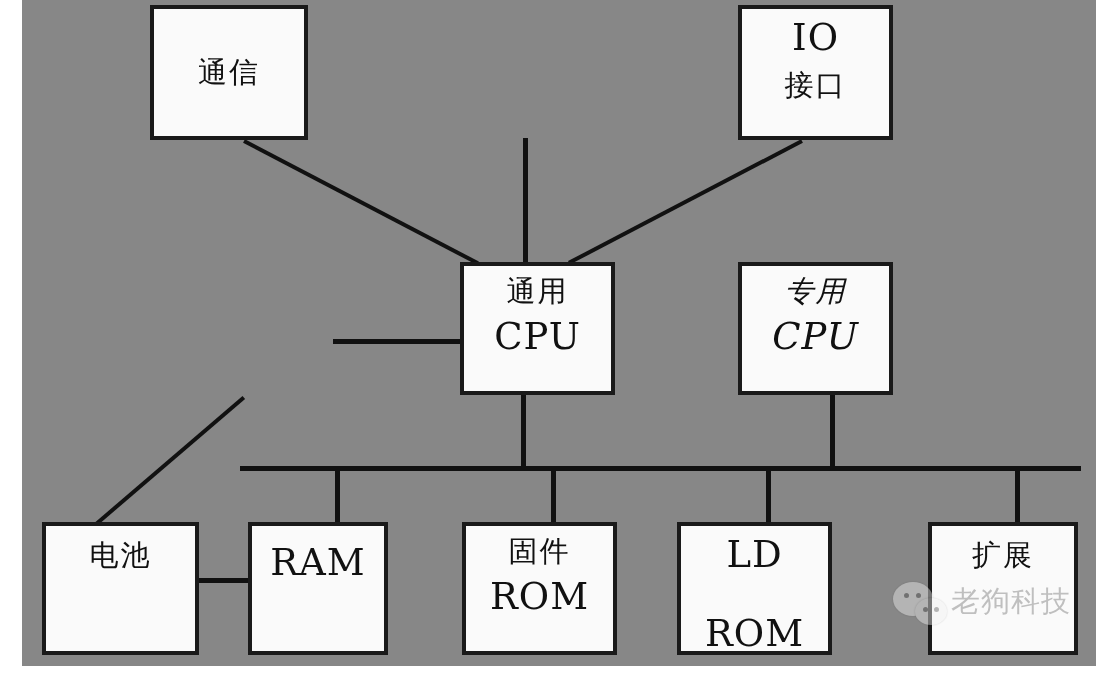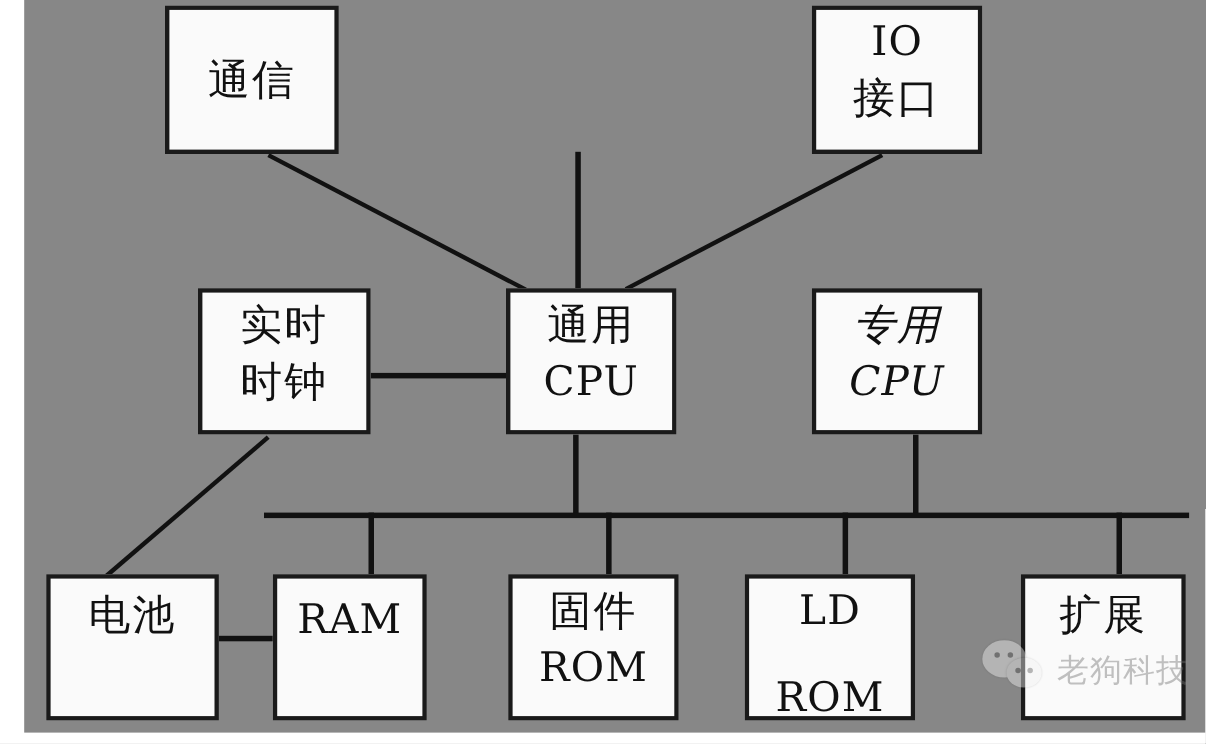--- a/index.html
+++ b/index.html
@@ -38,21 +38,21 @@
   .node .line1,
   .node .line2 {
     display: block;
     color: #111111;
     text-align: center;
     white-space: nowrap;
     line-height: 1.05;
   }
   .cjk {
     font-family: "DejaVu Sans", sans-serif;
-    font-size: 38px;
+    font-size: 29px;
     letter-spacing: 2px;
   }
   .latin {
     font-family: "DejaVu Serif", serif;
     font-size: 37px;
     letter-spacing: 1px;
   }
   .node .line2 { margin-top: 12px; }
   .node.single { justify-content: center; padding-top: 0; }
 
@@ -73,22 +73,21 @@
   }
   #bus {
     position: absolute;
     z-index: 4;
   }
   
   #watermark {
     position: absolute;
     z-index: 9;
     display: flex;
-    align-items: flex-end;
-    gap: 10px;
+    align-items: flex-start;
     opacity: 0.42;
     pointer-events: none;
   }
   #wm-logo {
     width: 58px;
     height: 48px;
     position: relative;
   }
   #wm-logo .b1, #wm-logo .b2 {
     position: absolute;
@@ -145,24 +144,20 @@
   <div class="node single" style="left:150px; top:5px; width:158px; height:135px;">
     <span class="line1 cjk">通信</span>
   </div>
 
 
   <div class="node" style="left:738px; top:5px; width:155px; height:135px;">
     <span class="line1 latin">IO</span>
     <span class="line2 cjk">接口</span>
   </div>
 
-  <div class="node" style="left:180px; top:262px; width:157px; height:133px;">
-    <span class="line1 cjk">实时</span>
-    <span class="line2 cjk">时钟</span>
-  </div>
 
   <div class="node" style="left:460px; top:262px; width:155px; height:133px;">
     <span class="line1 cjk">通用</span>
     <span class="line2 latin">CPU</span>
   </div>
 
   <div class="node" style="left:738px; top:262px; width:155px; height:133px;font-style:italic;">
     <span class="line1 cjk">专用</span>
     <span class="line2 latin">CPU</span>
   </div>

